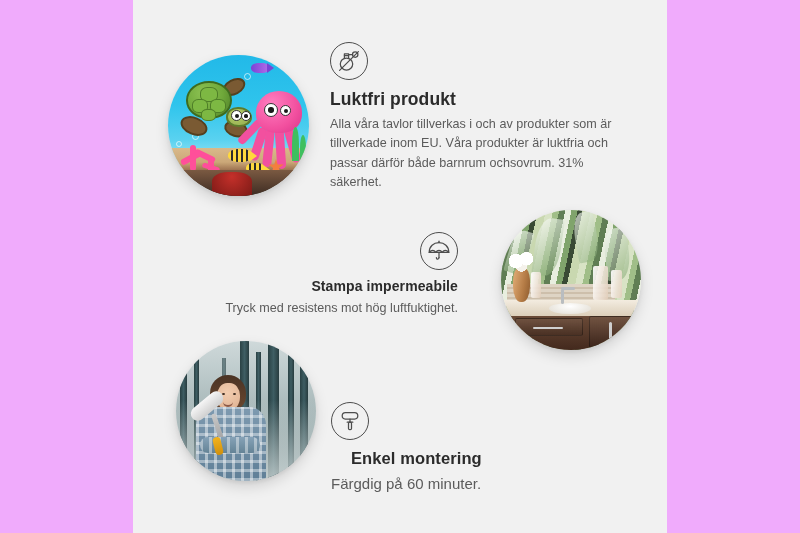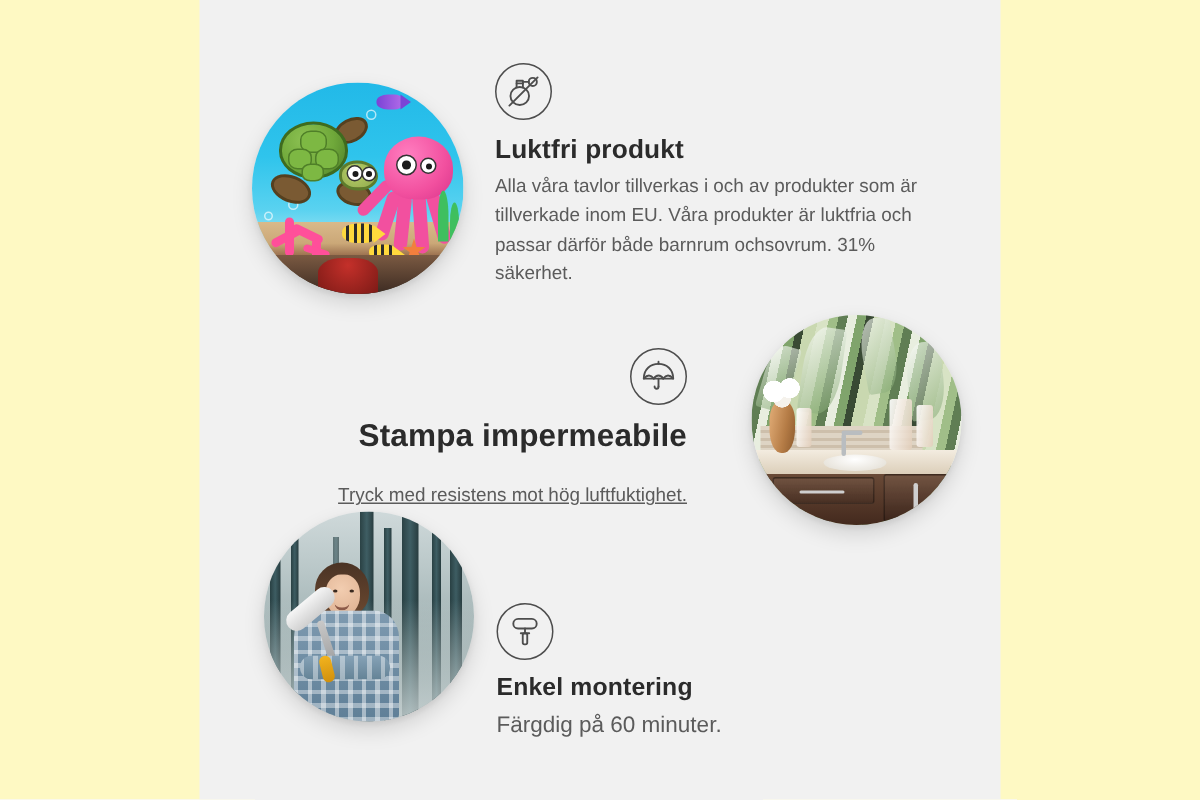--- a/index.html
+++ b/index.html
@@ -11,21 +11,21 @@
     height: 533px;
     background: #ffffff;
     font-family: "Liberation Sans", sans-serif;
     overflow: hidden;
   }
 
   #stage {
     position: relative;
     width: 800px;
     height: 533px;
-    background: #fef9c3;
+    background: #f0abfc;
   }
 
   
   #panel {
     position: absolute;
     left: 133px;
     top: 0;
     width: 534px;
     height: 533px;
     background: #f1f1f1;
@@ -253,27 +253,27 @@
   }
 
   
   #feat-odorless { left: 330px; top: 42px; width: 292px; text-align: left; }
   #feat-odorless .ico-wrap { margin-bottom: 9px; }
   #feat-odorless .f-title { font-size: 17.5px; }
 
   
   #feat-waterproof { left: 222px; top: 232px; width: 236px; text-align: right; }
   #feat-waterproof .ico-wrap { display:flex; justify-content:flex-end; margin-bottom: 8px; }
-  #feat-waterproof .f-title { font-size: 21px; }
-  #feat-waterproof .f-desc { font-size: 12.6px; margin-top: 17px; text-decoration: underline; }
+  #feat-waterproof .f-title { font-size: 14px; }
+  #feat-waterproof .f-desc { font-size: 12.6px; margin-top: 3px; }
 
   
   #feat-easy { left: 331px; top: 402px; width: 250px; text-align: left; }
   #feat-easy .ico-wrap { margin-bottom: 8px; }
-  #feat-easy .f-title { font-size: 16.5px; }
+  #feat-easy .f-title { font-size: 16.5px; margin-left: 20px; }
   #feat-easy .f-desc { font-size: 15px; margin-top: 3px; }
 </style>
 </head>
 <body>
 
 <div id="stage">
 
   <div id="panel"></div>
 
   <div class="photo" id="photo-ocean">

